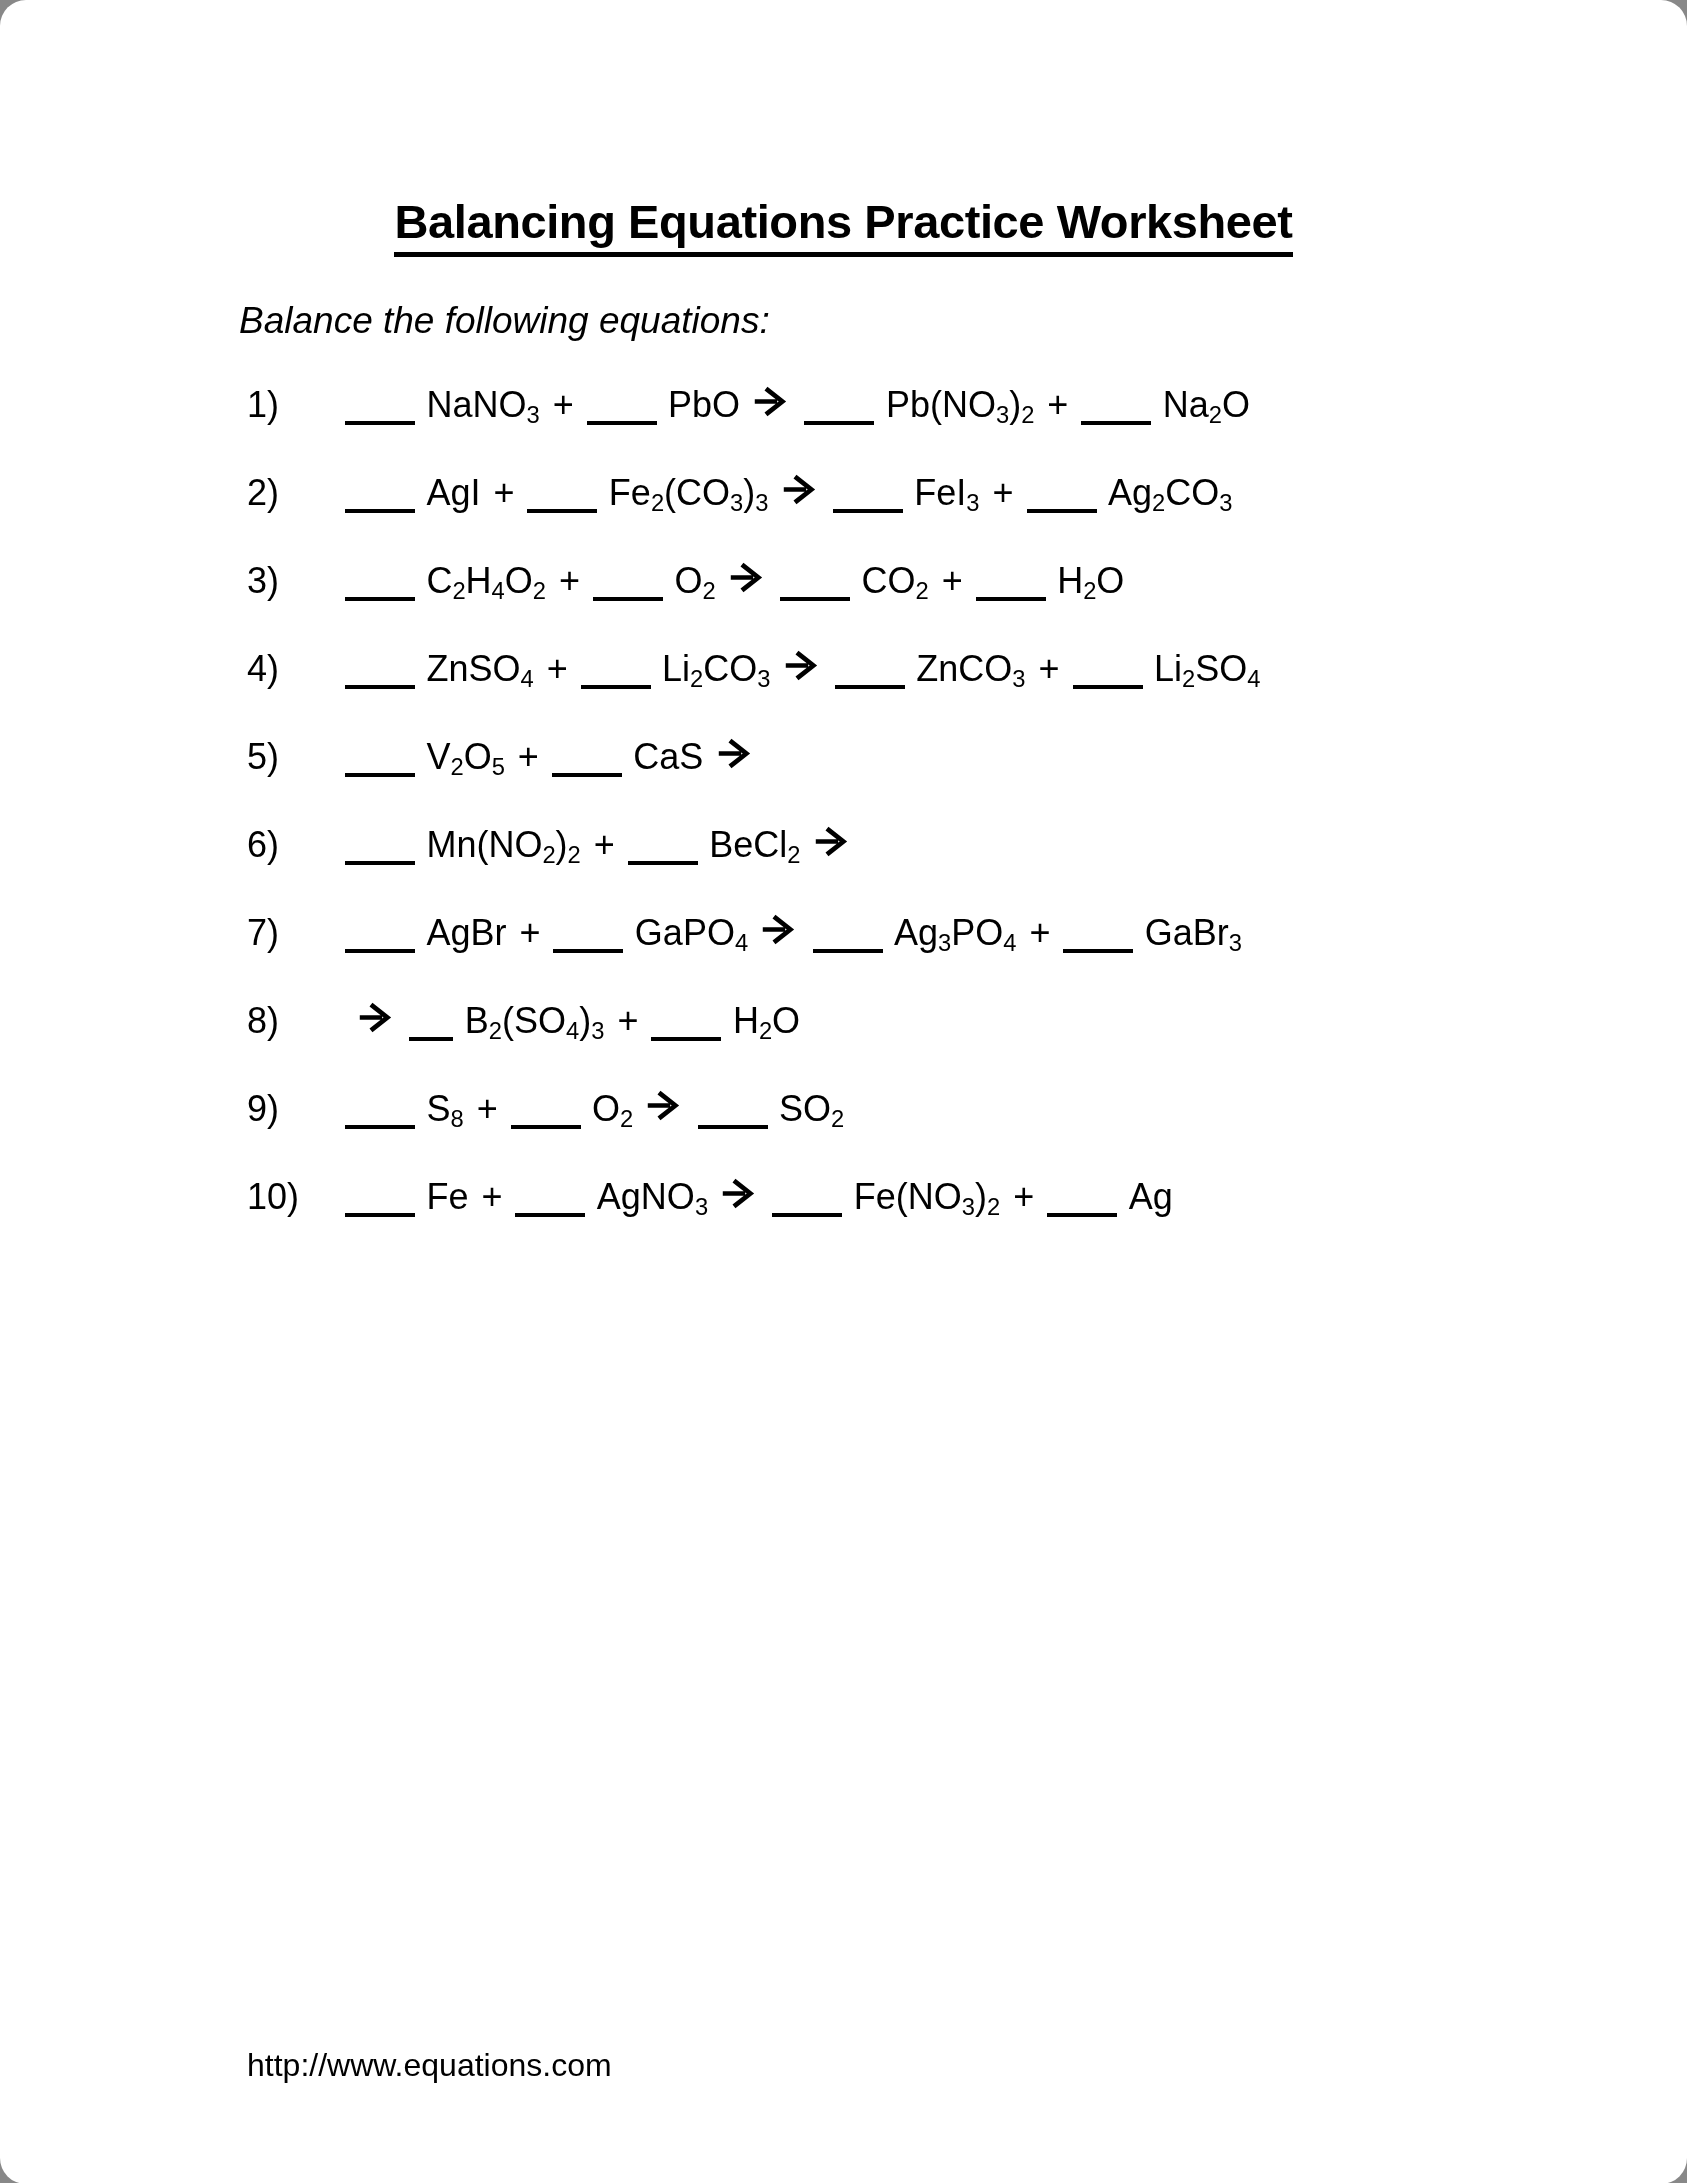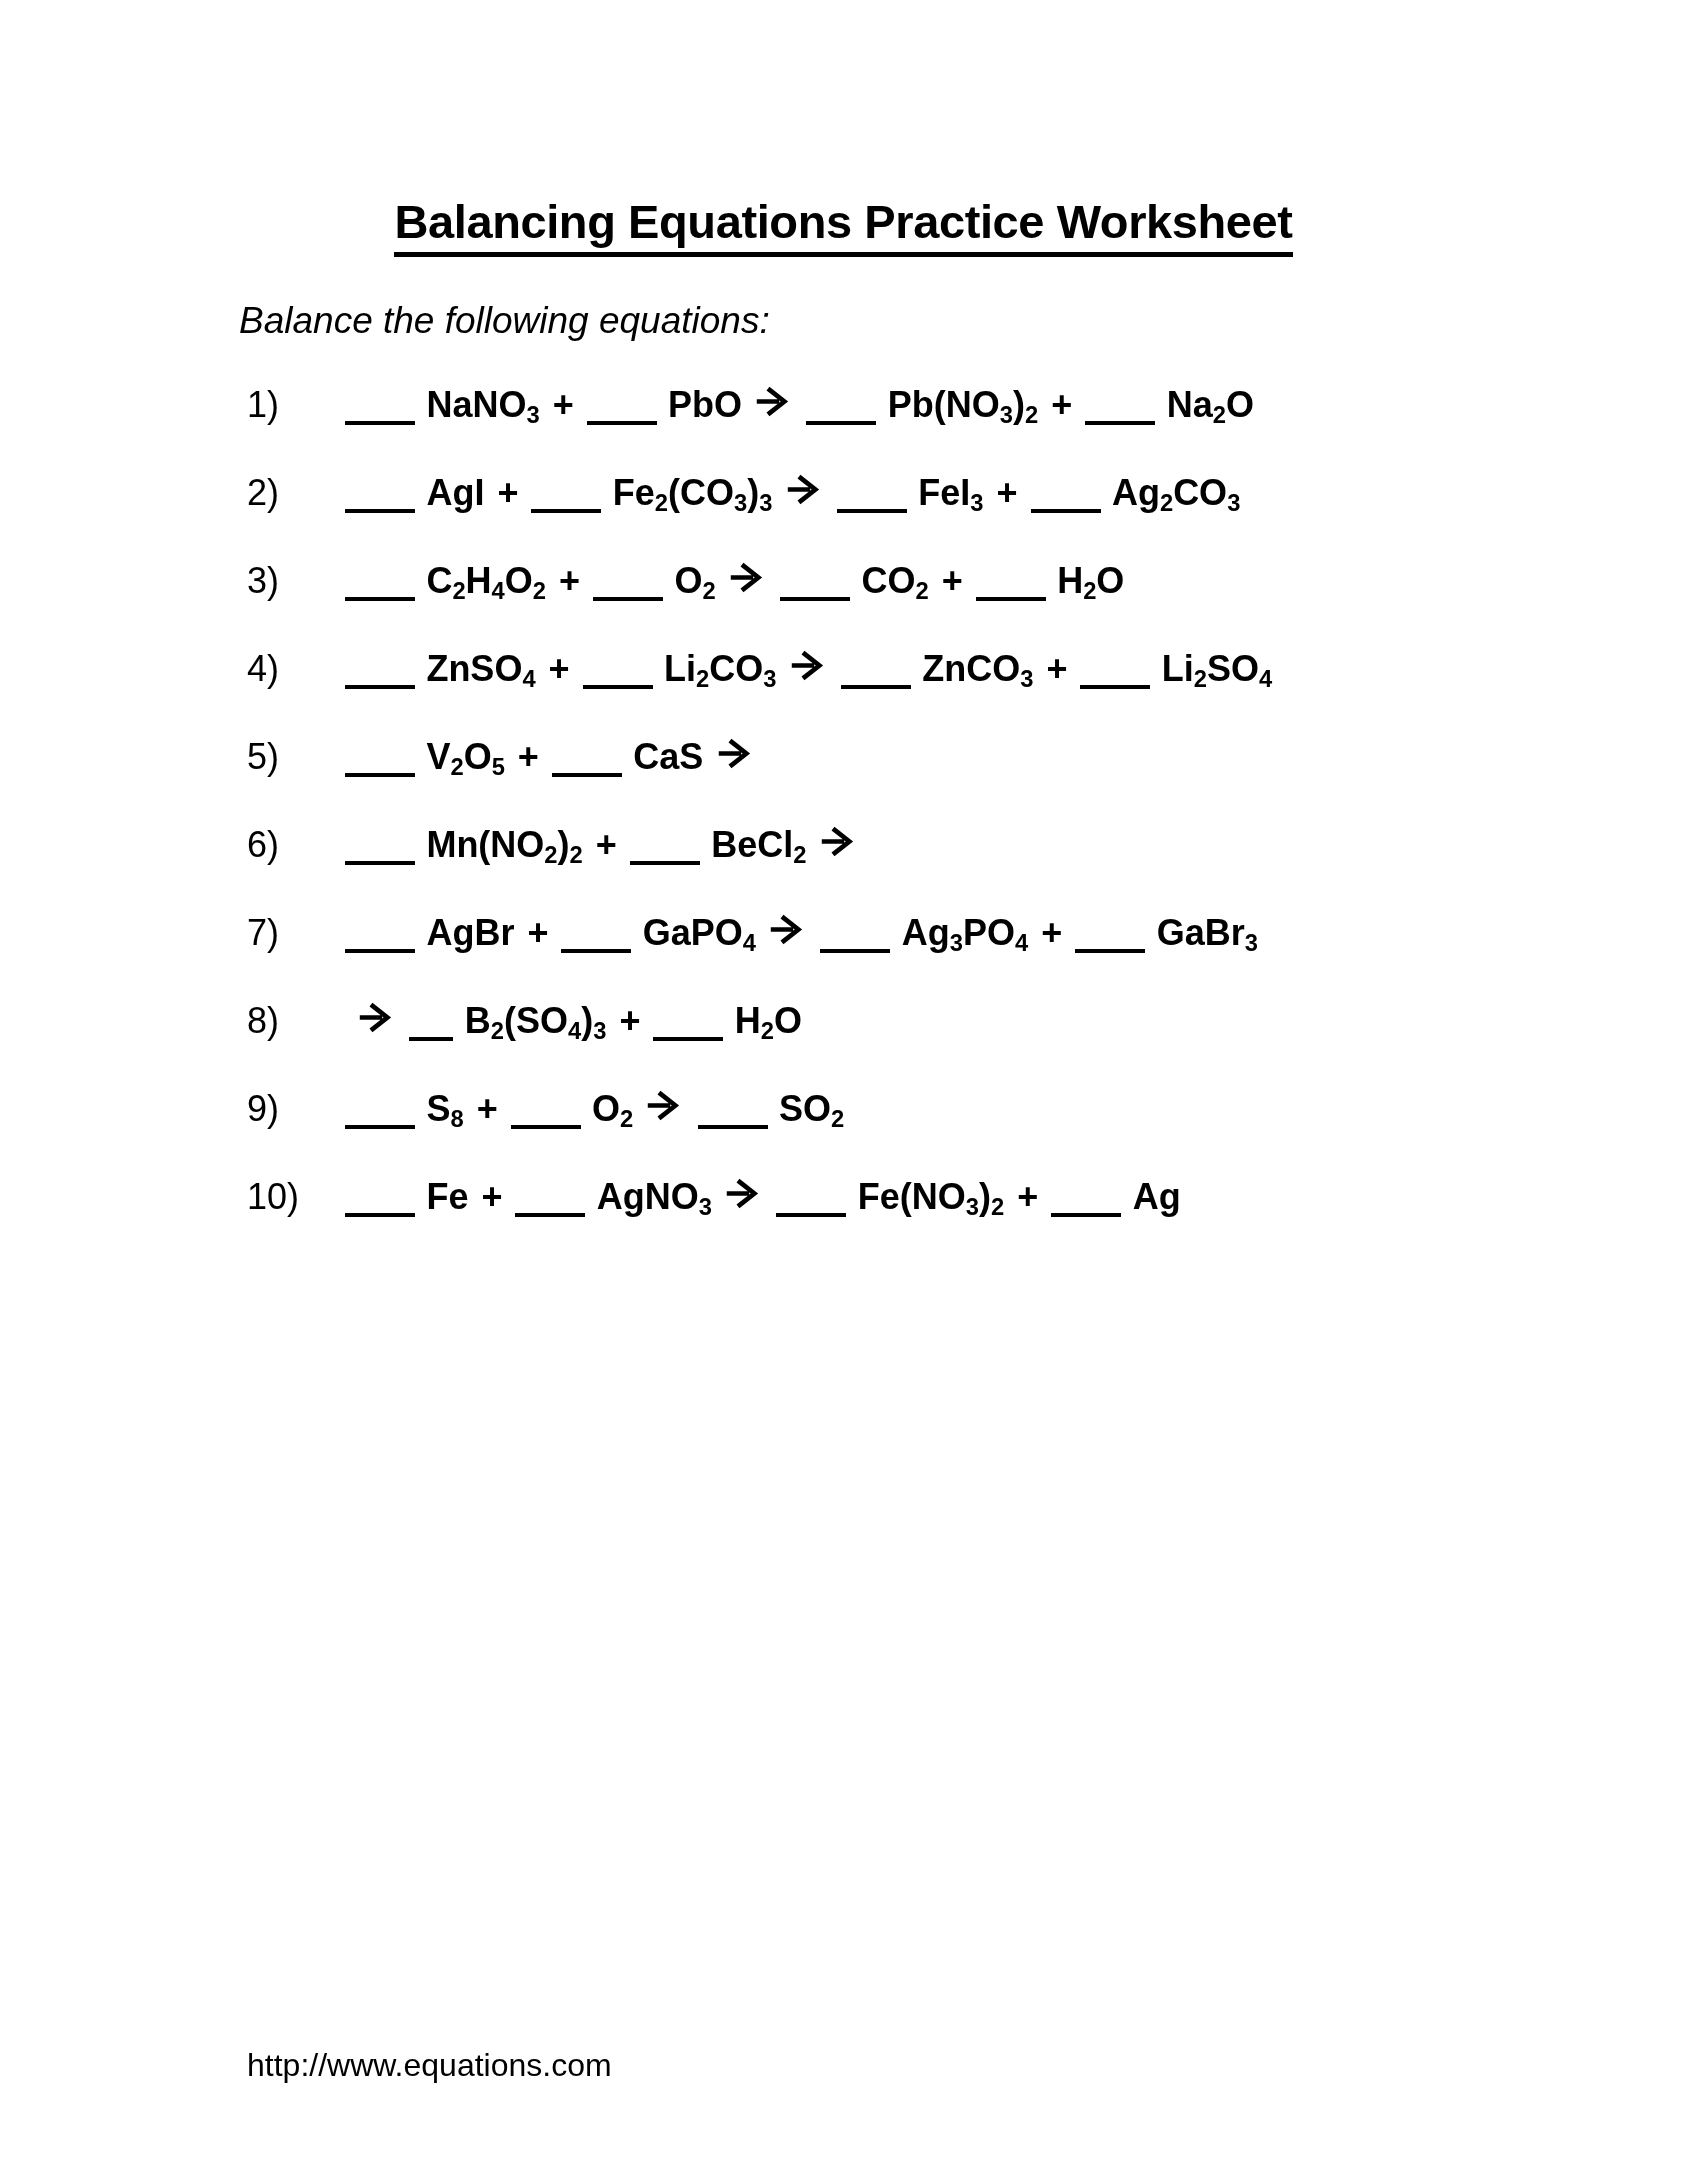--- a/index.html
+++ b/index.html
@@ -3,20 +3,21 @@
 <meta charset="utf-8">
 <style>
   html,body { margin:0; padding:0; background:#888; }
   .page {
     position:relative;
     width:1687px; height:2184px;
     background:#ffffff;
     color:#000000;
     font-family:"Liberation Sans", sans-serif;
     overflow:hidden;
+    border-radius:26px;
   }
   .doc-title {
     position:absolute;
     top:194px; left:0;
     width:100%;
     text-align:center;
     font-size:47px;
     font-weight:bold;
     letter-spacing:-0.4px;
   }
@@ -38,21 +39,21 @@
   .eq-row {
     display:flex;
     align-items:baseline;
     height:88px;
     white-space:nowrap;
   }
   .eq-num {
     flex:none;
     width:98px;
   }
-  .eq-part { display:inline;font-weight:bold; }
+  .eq-part { display:inline; }
   .blank {
     display:inline-block;
     width:70px;
     height:19px;
     border-bottom:4.4px solid #000;
     vertical-align:-7.9px;
     margin-right:11.4px;
   }
   .blank.short { width:44px; }
   .plus { margin:0 13px; }

